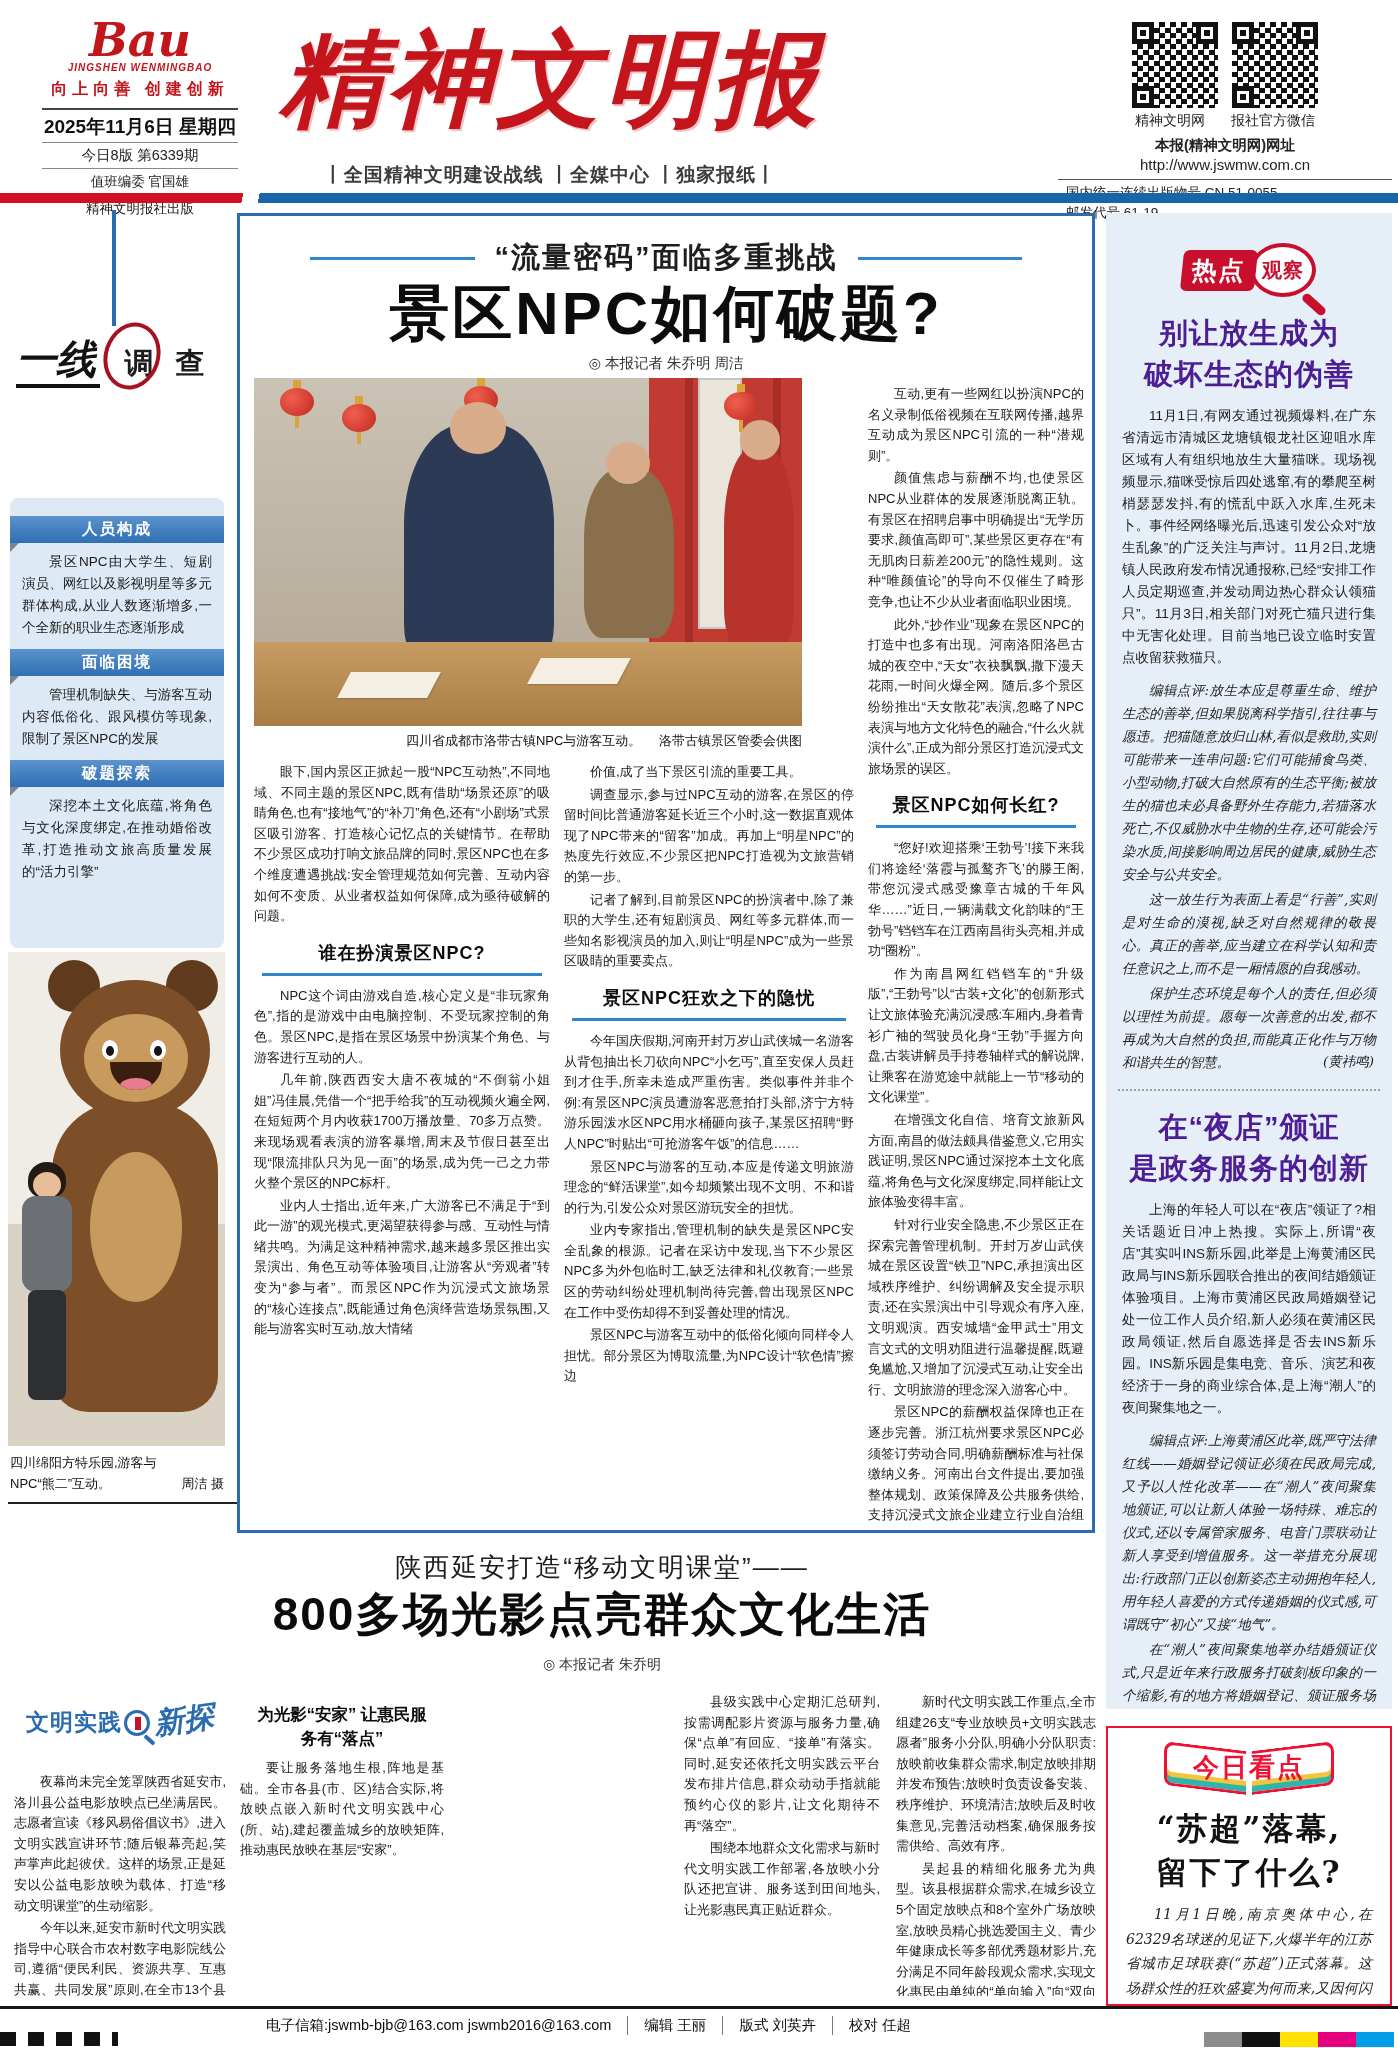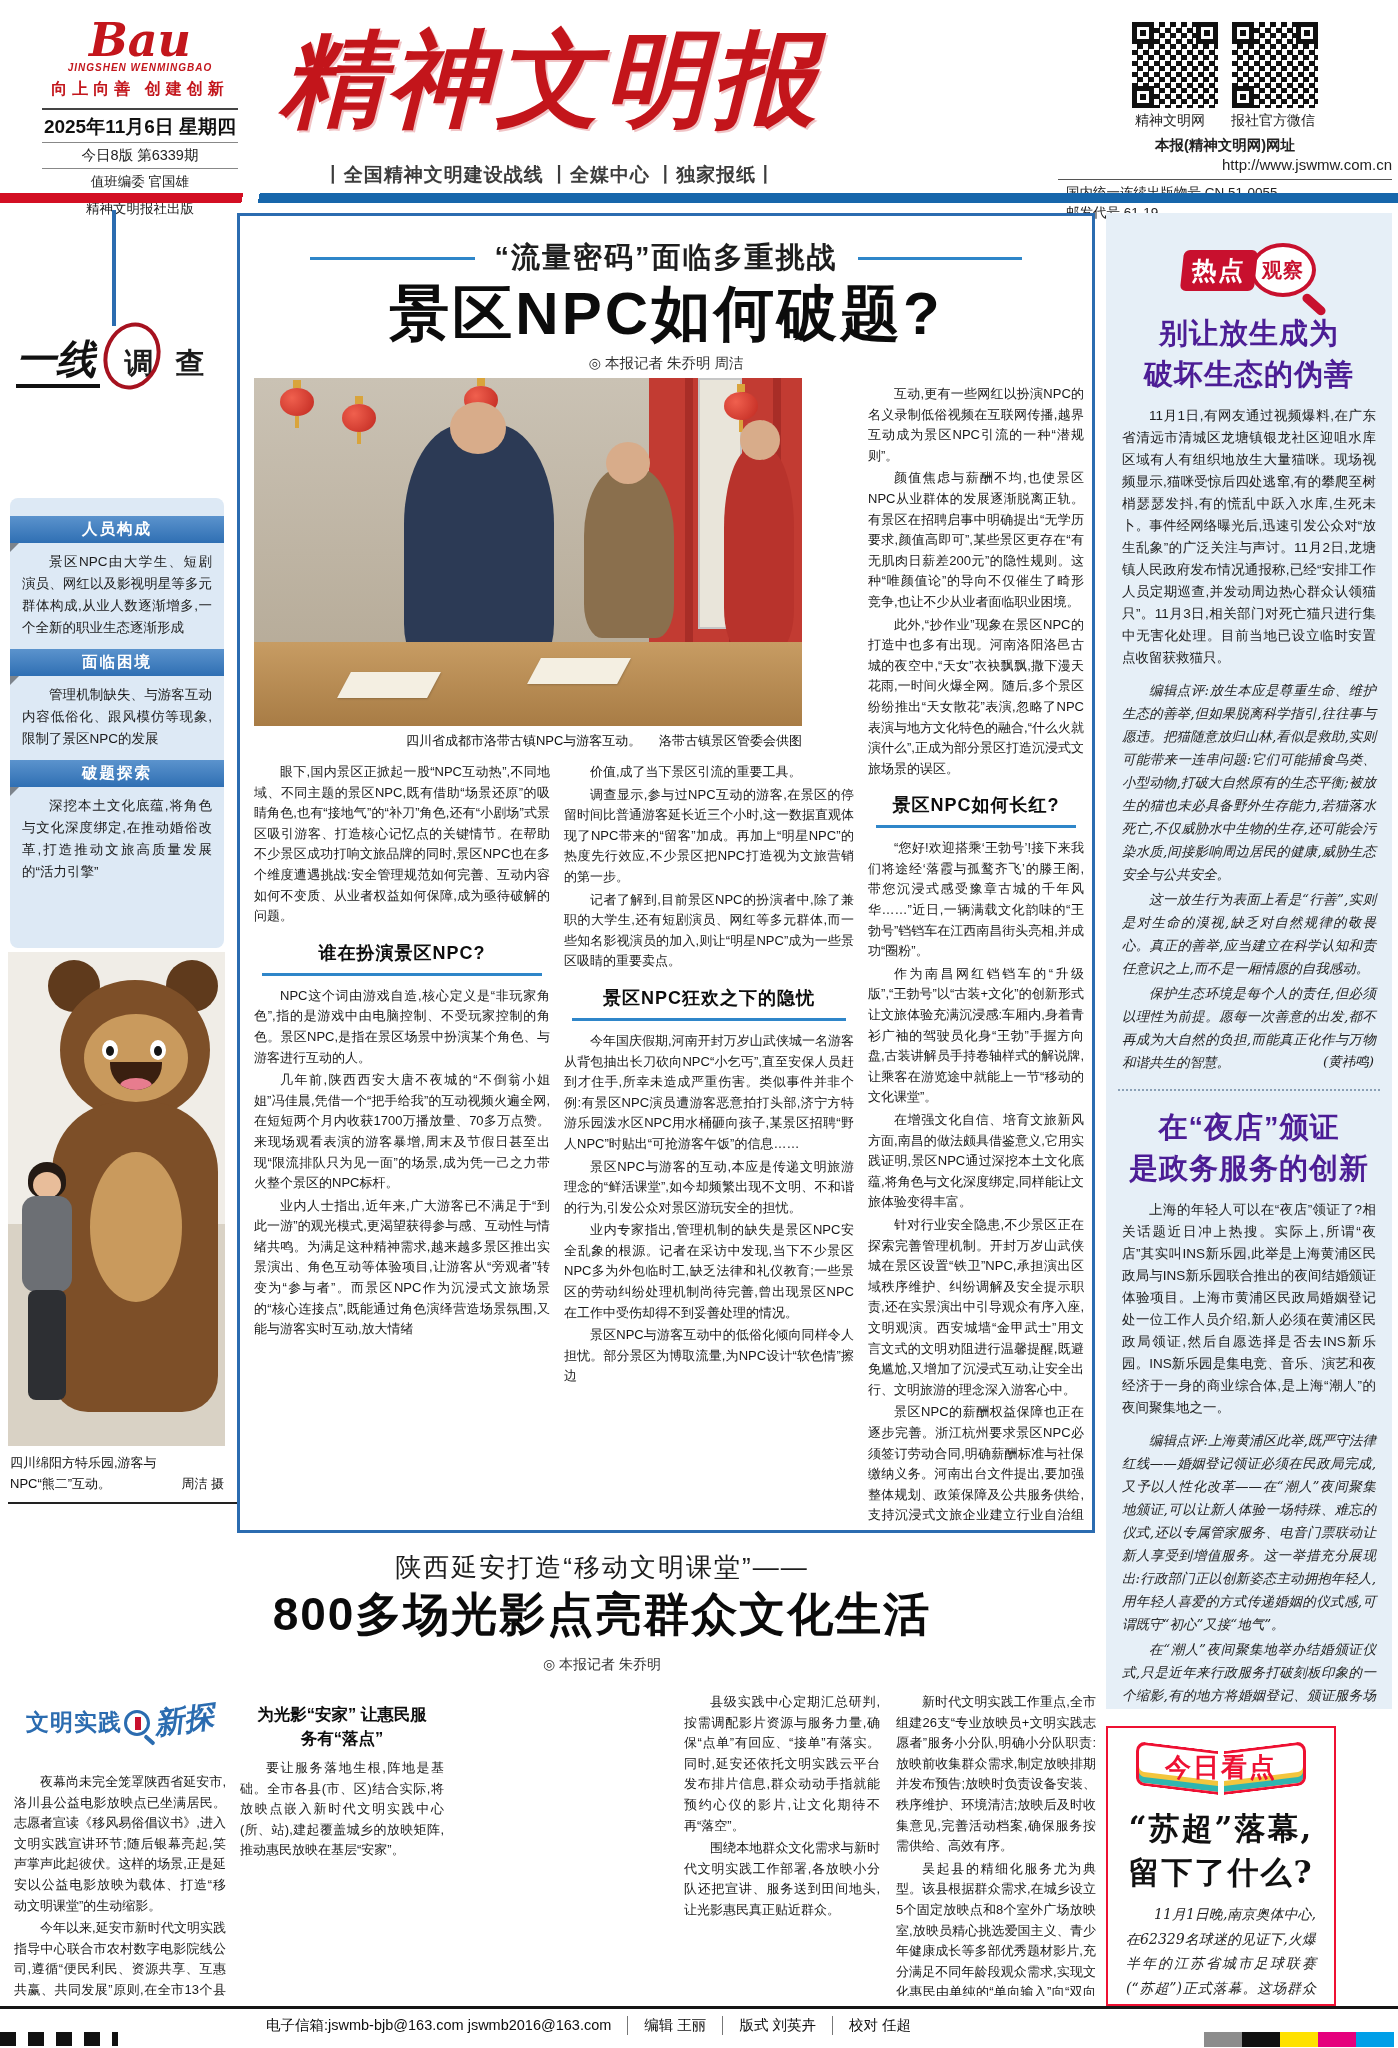--- a/index.html
+++ b/index.html
@@ -24,21 +24,21 @@
            color:#3c3c3c;letter-spacing:1px;}
   .mast-right{position:absolute;left:1058px;top:22px;width:334px;text-align:center;color:#222;}
   .qr-row{display:flex;justify-content:center;gap:14px;}
   .qr{width:86px;height:86px;position:relative;background:#fff;
       background-image:repeating-conic-gradient(#111 0% 25%,#fff 0% 50%);background-size:11px 11px;}
   .qr i{position:absolute;width:22px;height:22px;border:5px solid #111;background:#fff;}
   .qr i::after{content:'';position:absolute;left:3px;top:3px;width:6px;height:6px;background:#111;}
   .qr i.tl{left:0;top:0}.qr i.tr{right:0;top:0}.qr i.bl{left:0;bottom:0}
   .qr-labels{display:flex;justify-content:center;gap:26px;font-size:14px;margin-top:4px;}
   .site-label{font-size:14.5px;font-weight:bold;margin-top:6px;}
-  .site-url{font-size:15px;margin-top:1px;text-align:right;}
+  .site-url{font-size:15px;margin-top:1px;}
   .pub-no{border-top:1px solid #555;margin-top:6px;padding-top:4px;font-size:13.5px;text-align:left;padding-left:8px;}
   .postal-no{font-size:13.5px;text-align:left;padding-left:8px;margin-top:2px;}
 
   .stripe{position:absolute;left:0;top:193px;width:1398px;height:10px;
           background:linear-gradient(102deg,#d30f23 0 238px,#ffffff 238px 254px,#1766ab 254px 100%);}
 
   
   .vline{position:absolute;left:112px;top:210px;width:4px;height:116px;background:#2b6cb0;}
   .survey-logo{position:absolute;left:16px;top:332px;width:205px;height:72px;}
   .sl-a{font-family:"DejaVu Serif",serif;font-style:italic;font-weight:900;font-size:40px;color:#111;
@@ -121,21 +121,21 @@
          border-radius:5px;transform:rotate(42deg);}
   .hs-title{font-size:29px;font-weight:900;text-align:center;line-height:41px;margin-top:16px;color:#4c1d95;letter-spacing:1px;}
   .hs-body{padding:10px 16px 0;}
   .hpara{font-size:13.5px;line-height:22px;text-align:justify;text-indent:2em;color:#1c1c1c;margin:0 0 2px;}
   .kbody{padding:8px 16px 0;}
   .kpara{font-family:"DejaVu Serif","Liberation Serif",serif;font-style:italic;font-size:13.5px;line-height:23px;
          text-align:justify;text-indent:2em;color:#222;margin:0 0 2px;}
   .sig{font-family:"DejaVu Serif",serif;font-style:italic;font-size:13.5px;text-align:right;padding:0 18px;color:#222;margin-top:-23px;}
   .dots{border:none;border-top:2px dotted #8aa0b5;margin:18px 12px 6px;}
 
-  .today-box{position:absolute;left:1106px;top:1726px;width:230px;height:280px;border:2px solid #ee1133;background:#fff;
+  .today-box{position:absolute;left:1106px;top:1726px;width:286px;height:280px;border:2px solid #ee1133;background:#fff;
              box-shadow:0 0 0 3px #fff inset;overflow:hidden;}
   .book{position:relative;width:170px;height:58px;margin:12px auto 2px;}
   .book span{position:absolute;top:6px;width:82px;height:44px;border:3px solid #ee1133;background:#fff;
              box-shadow:inset 0 -6px 0 #2fb5b0, inset 0 -11px 0 #f3c53d;}
   .book .bl{left:0;border-radius:10px 0 0 8px;transform:skewY(7deg);border-right:none;}
   .book .br{right:0;border-radius:0 10px 8px 0;transform:skewY(-7deg);border-left:none;}
   .book-label{position:absolute;left:0;top:10px;width:100%;text-align:center;font-size:26px;font-weight:900;
               color:#ee1133;letter-spacing:2px;z-index:2;}
   .today-title{font-family:"DejaVu Serif",serif;font-weight:900;font-size:31px;text-align:center;line-height:44px;
                color:#111;margin-top:8px;letter-spacing:2px;}

